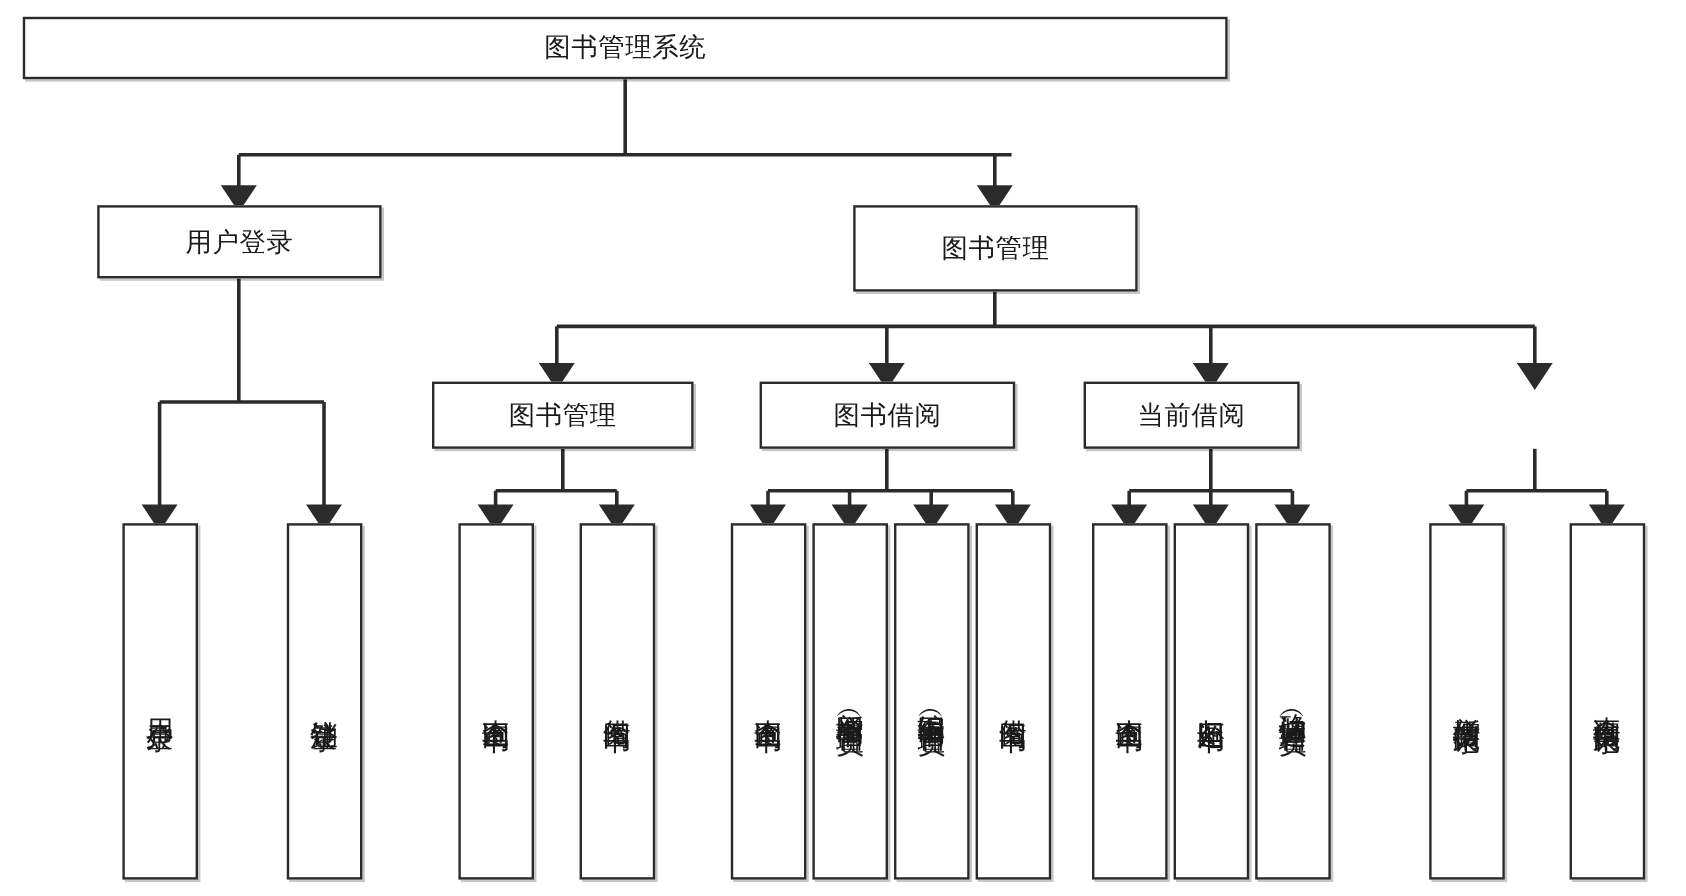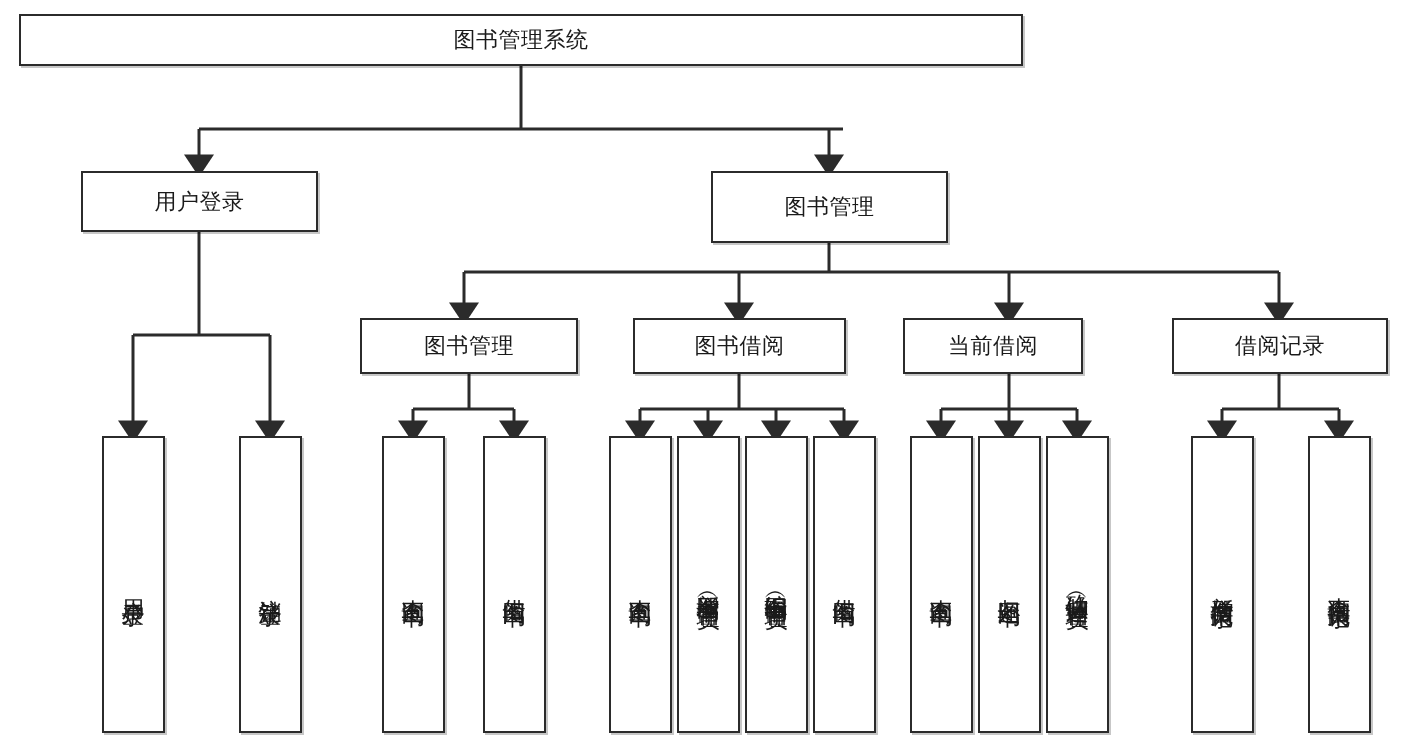--- a/index.html
+++ b/index.html
@@ -136,23 +136,20 @@
 
   <div class="node h" style="left:360px; top:318px; width:218px; height:56px;">
     <span class="label">图书管理</span>
   </div>
   <div class="node h" style="left:633px; top:318px; width:213px; height:56px;">
     <span class="label">图书借阅</span>
   </div>
   <div class="node h" style="left:903px; top:318px; width:180px; height:56px;">
     <span class="label">当前借阅</span>
   </div>
-  <div class="node h" style="left:1172px; top:318px; width:216px; height:56px;">
-    <span class="label">借阅记录</span>
-  </div>
 
   <div class="node v" style="left:102px; top:436px; width:63px; height:297px;">
     <span class="label">用户登录</span>
   </div>
   <div class="node v" style="left:239px; top:436px; width:63px; height:297px;">
     <span class="label">注销登录</span>
   </div>
 
   <div class="node v" style="left:382px; top:436px; width:63px; height:297px;">
     <span class="label">查询图书</span>

